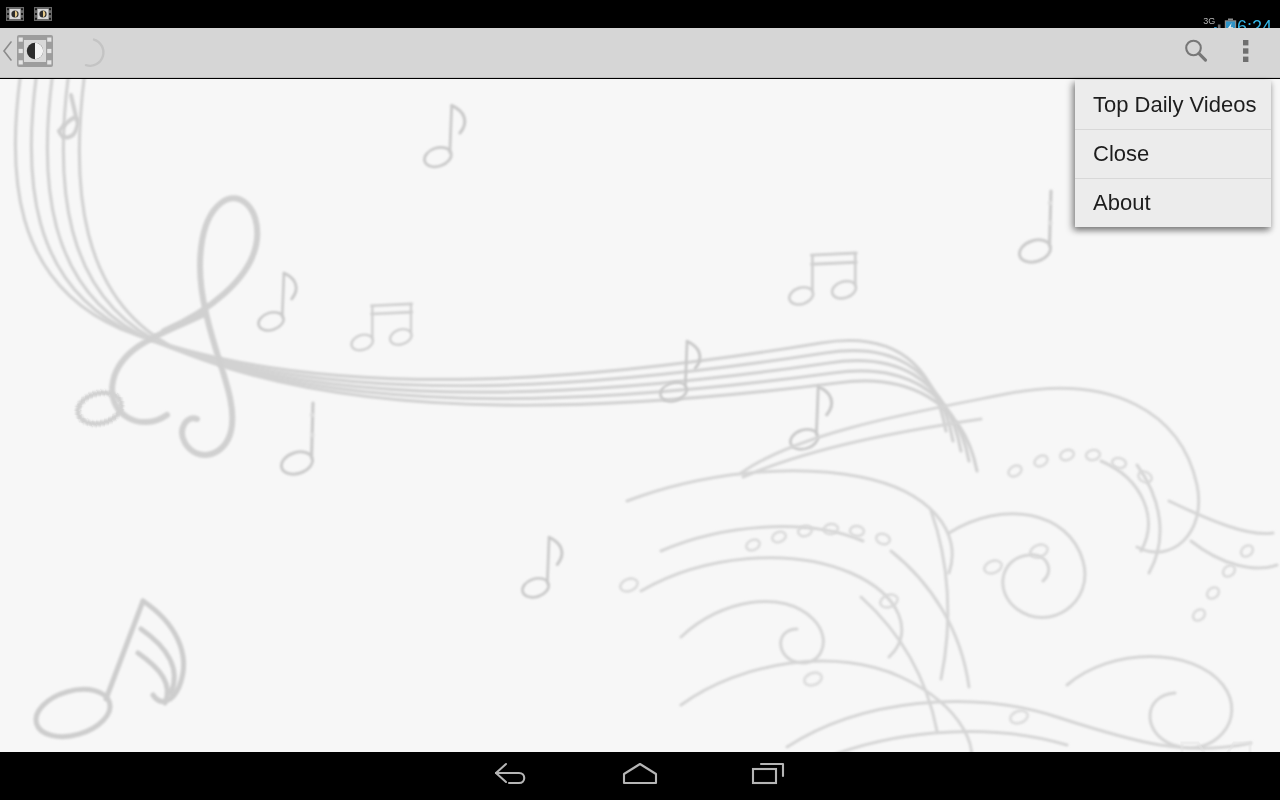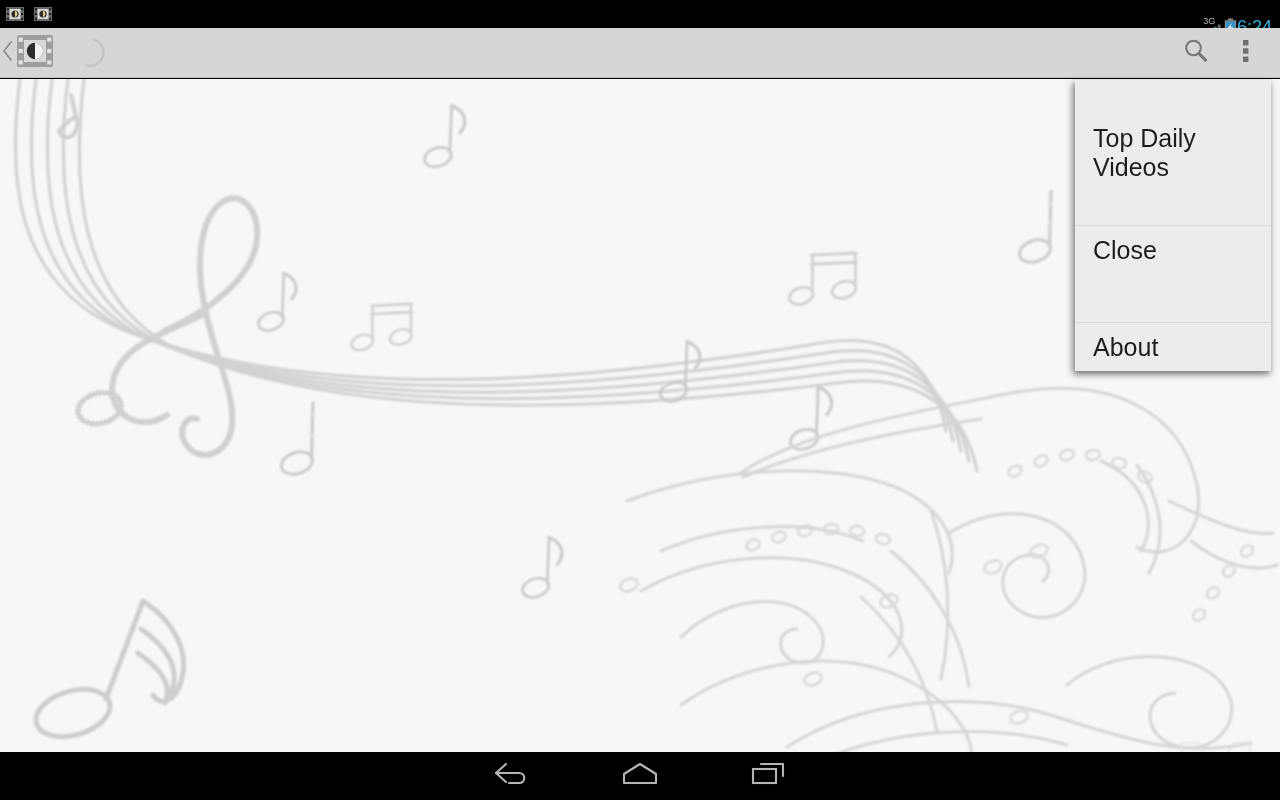--- a/index.html
+++ b/index.html
@@ -63,23 +63,22 @@
   
   .popup{
     position:absolute; left:1075px; top:80px; width:196px;
     background:#ececec;
     box-shadow: -3px 3px 7px rgba(0,0,0,0.33), 0 3px 6px rgba(0,0,0,0.30);
     z-index:40;
   }
   .popup-item{
     height:49px; display:flex; align-items:center;
     padding-left:18px;
-    font-size:25px; color:#1d1d1d;
+    font-size:22px; color:#1d1d1d;
     font-family:"Liberation Sans", sans-serif;
-    margin-top:48px;
   }
   .popup-item + .popup-item{ border-top:1px solid #d8d8d8; }
 
   
   .nav-bar{
     position:absolute; left:0; top:752px; width:1280px; height:48px;
     background:#000; display:flex; align-items:center; justify-content:center;
   }
   .nav-btn{
     width:128px; height:48px; display:flex; align-items:center; justify-content:center;

